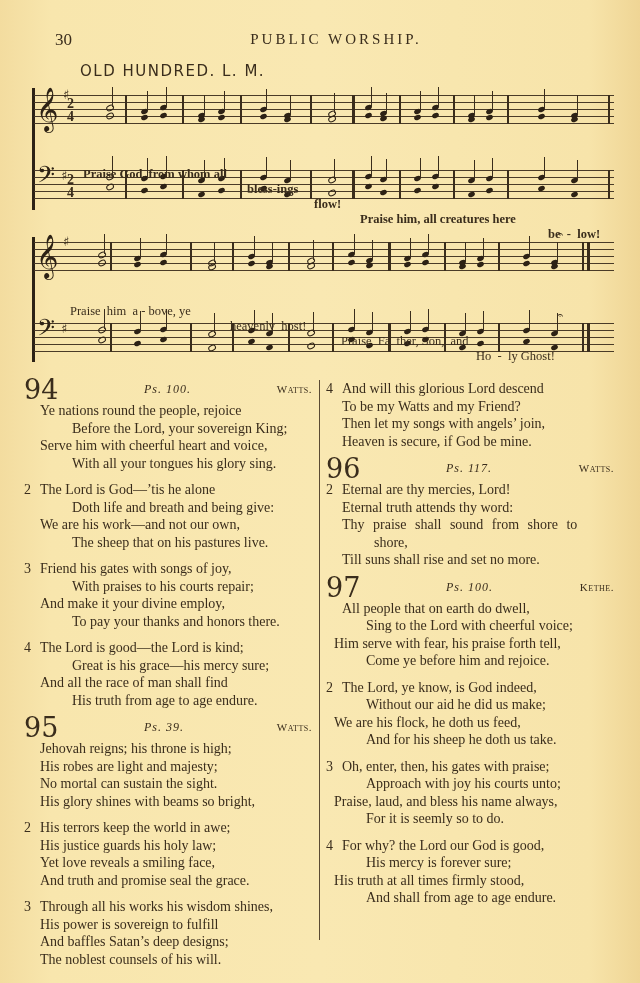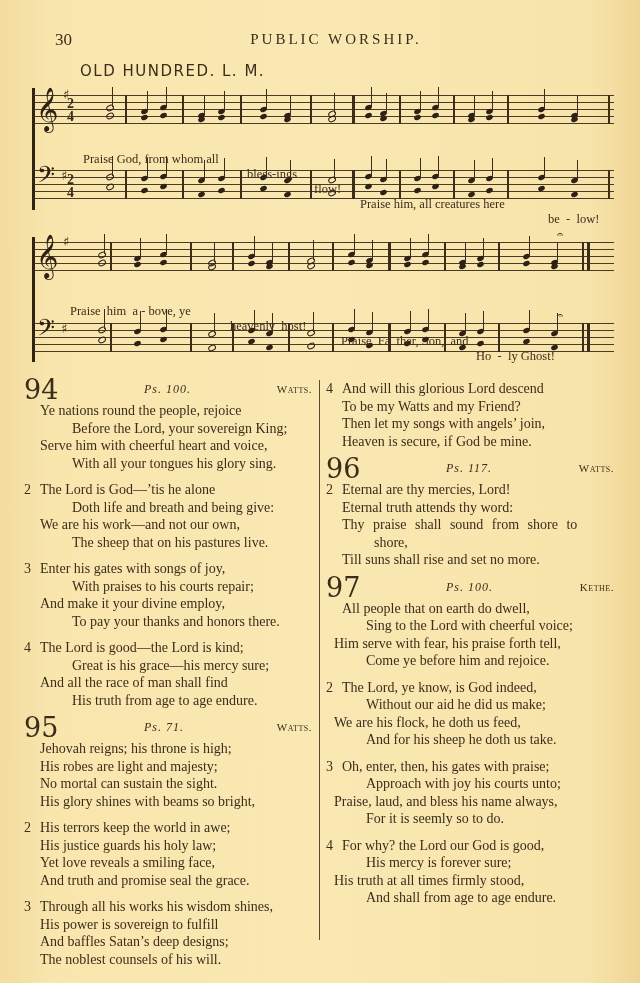--- a/index.html
+++ b/index.html
@@ -190,21 +190,21 @@
       <div class="note" style="left: 505.667px; top: 87px;"></div>
       <div class="note" style="left: 505.667px; top: 98px;"></div>
       <div class="stem" style="left: 511.667px; top: 69px; height: 20px;"></div>
       <div class="note" style="left: 539.333px; top: 25px;"></div>
       <div class="note" style="left: 539.333px; top: 29px;"></div>
       <div class="stem" style="left: 545.333px; top: 7px; height: 20px;"></div>
       <div class="note" style="left: 539.333px; top: 90px;"></div>
       <div class="note" style="left: 539.333px; top: 104px;"></div>
       <div class="stem" style="left: 545.333px; top: 72px; height: 20px;"></div>
     </div>
-  <div class="lyrics" style="top:137px;">
+  <div class="lyrics" style="top:152px;font-weight:bold;">
     <span style="left:83px">Praise God, from whom all</span>
     <span style="left:247px">bless-ings</span>
     <span style="left:314px">flow!</span>
     <span style="left:360px">Praise him, all creatures here</span>
     <span style="left:548px">be  -  low!</span>
   </div>
 
   <div class="system" style="top:237px;height:125px;">
     <div class="brace" style="top:0;height:125px;"></div>
     <div class="staff" style="top:5px;">
@@ -364,37 +364,37 @@
       <div class="vline noind">Serve him with cheerful heart and voice,</div>
       <div class="vline ind2">With all your tongues his glory sing.</div>
     </div>
     <div class="verse">
       <div class="vline noind"><span class="vnum" style="left:0">2</span><span>The Lord is God—’tis he alone</span></div>
       <div class="vline ind2">Doth life and breath and being give:</div>
       <div class="vline noind">We are his work—and not our own,</div>
       <div class="vline ind2">The sheep that on his pastures live.</div>
     </div>
     <div class="verse">
-      <div class="vline noind"><span class="vnum" style="left:0">3</span><span>Enter his gates with songs of joy,</span></div>
+      <div class="vline noind"><span class="vnum" style="left:0">3</span><span>Friend his gates with songs of joy,</span></div>
       <div class="vline ind2">With praises to his courts repair;</div>
       <div class="vline noind">And make it your divine employ,</div>
       <div class="vline ind2">To pay your thanks and honors there.</div>
     </div>
     <div class="verse">
       <div class="vline noind"><span class="vnum" style="left:0">4</span><span>The Lord is good—the Lord is kind;</span></div>
       <div class="vline ind2">Great is his grace—his mercy sure;</div>
       <div class="vline noind">And all the race of man shall find</div>
       <div class="vline ind2">His truth from age to age endure.</div>
     </div>
   </div>
 
   <div class="hymn">
     <div class="hymn-head">
       <span class="hymn-num">95</span>
-      <span class="hymn-psalm">Ps. 71.</span>
+      <span class="hymn-psalm">Ps. 39.</span>
       <span class="hymn-author">Watts.</span>
     </div>
     <div class="verse">
       <div class="vline noind">Jehovah reigns; his throne is high;</div>
       <div class="vline noind">His robes are light and majesty;</div>
       <div class="vline noind">No mortal can sustain the sight.</div>
       <div class="vline noind">His glory shines with beams so bright,</div>
     </div>
     <div class="verse">
       <div class="vline noind"><span class="vnum" style="left:0">2</span><span>His terrors keep the world in awe;</span></div>

